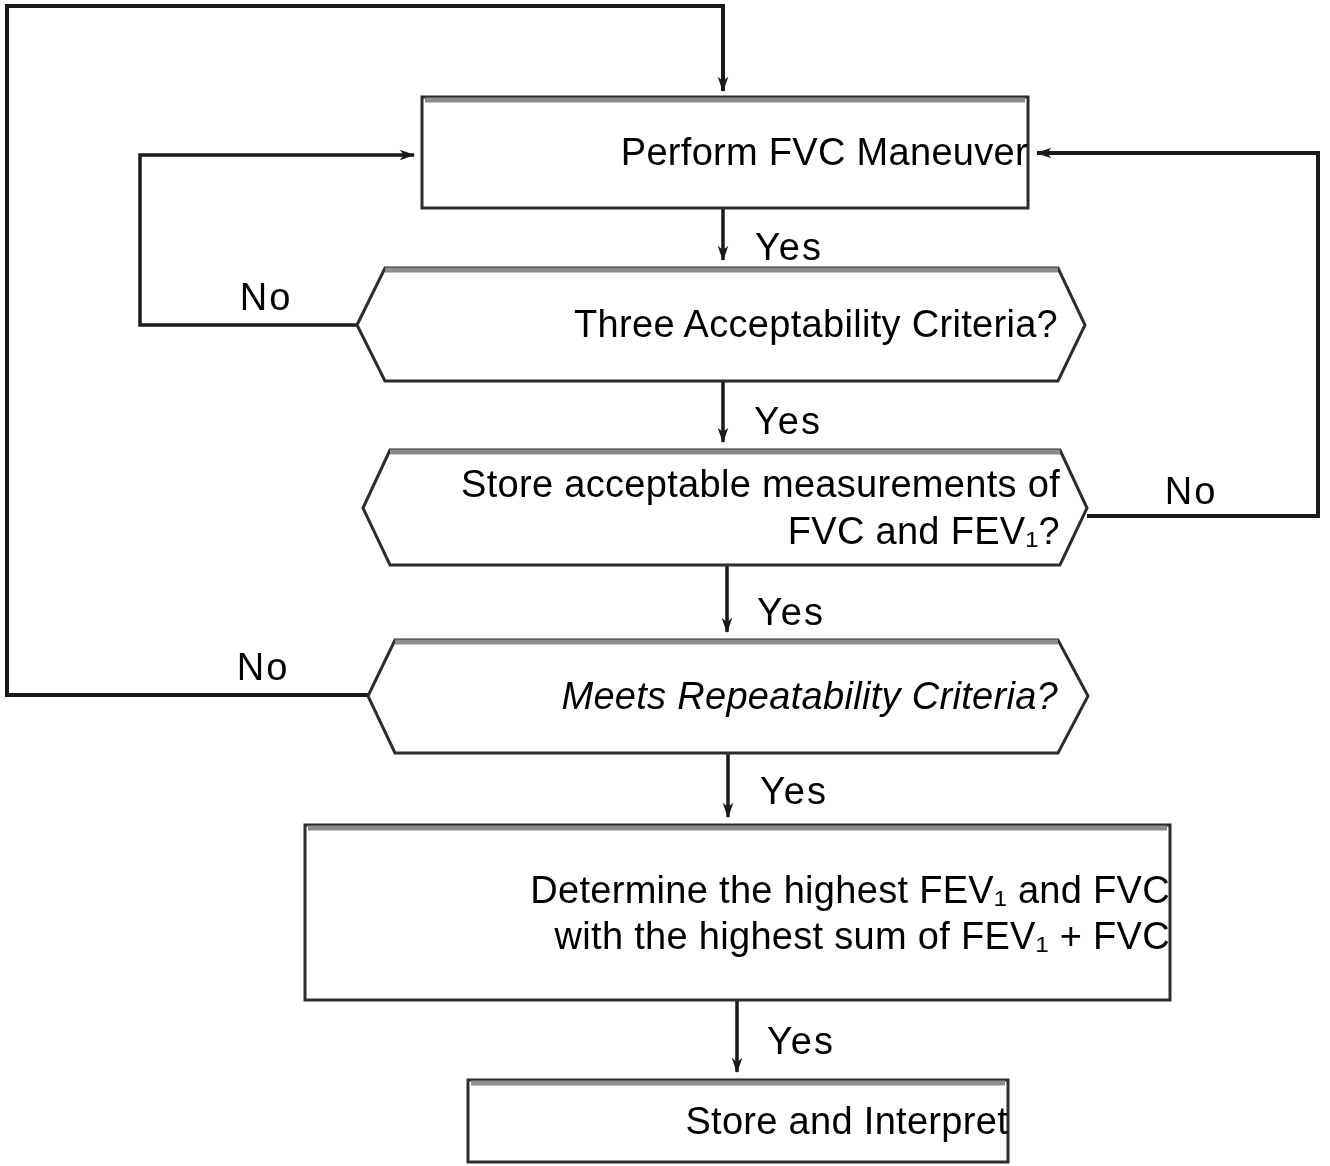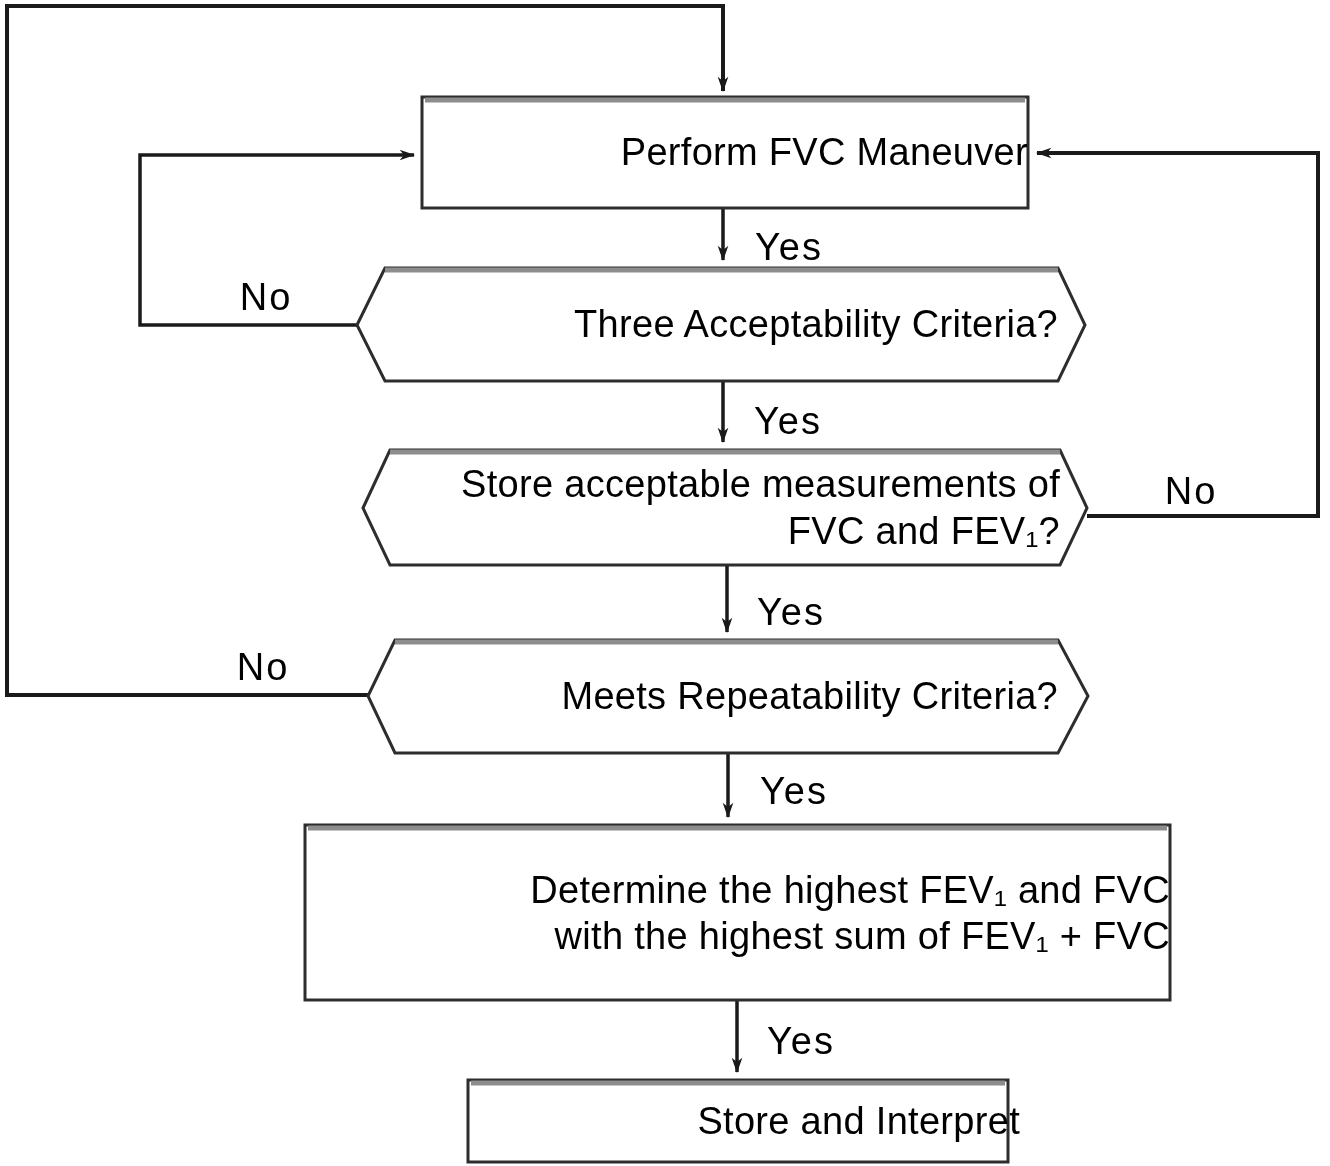--- a/index.html
+++ b/index.html
@@ -85,30 +85,30 @@
 
   <div class="node-label" style="left:385px;top:268px;width:673px;height:113px;">
     <span class="ln">Three Acceptability Criteria?</span>
   </div>
 
   <div class="node-label" style="left:390px;top:450px;width:670px;height:115px;">
     <span class="ln">Store acceptable measurements of</span>
     <span class="ln">FVC and FEV₁?</span>
   </div>
 
-  <div class="node-label" style="left:395px;top:640px;width:663px;height:113px;">
+  <div class="node-label" style="left:395px;top:640px;width:663px;height:113px;font-style:italic;">
     <span class="ln">Meets Repeatability Criteria?</span>
   </div>
 
   <div class="node-label" style="left:305px;top:825px;width:865px;height:175px;line-height:46px;">
     <span class="ln">Determine the highest FEV₁ and FVC</span>
     <span class="ln">with the highest sum of FEV₁ + FVC</span>
   </div>
 
-  <div class="node-label" style="left:468px;top:1080px;width:540px;height:82px;margin-left:12px;">
+  <div class="node-label" style="left:468px;top:1080px;width:540px;height:82px;">
     <span class="ln">Store and Interpret</span>
   </div>
 
   <span class="lbl" style="left:789px;top:247px;">Yes</span>
   <span class="lbl" style="left:266px;top:297px;">No</span>
   <span class="lbl" style="left:788px;top:421px;">Yes</span>
   <span class="lbl" style="left:1191px;top:491px;">No</span>
   <span class="lbl" style="left:791px;top:612px;">Yes</span>
   <span class="lbl" style="left:263px;top:667px;">No</span>
   <span class="lbl" style="left:794px;top:791px;">Yes</span>

